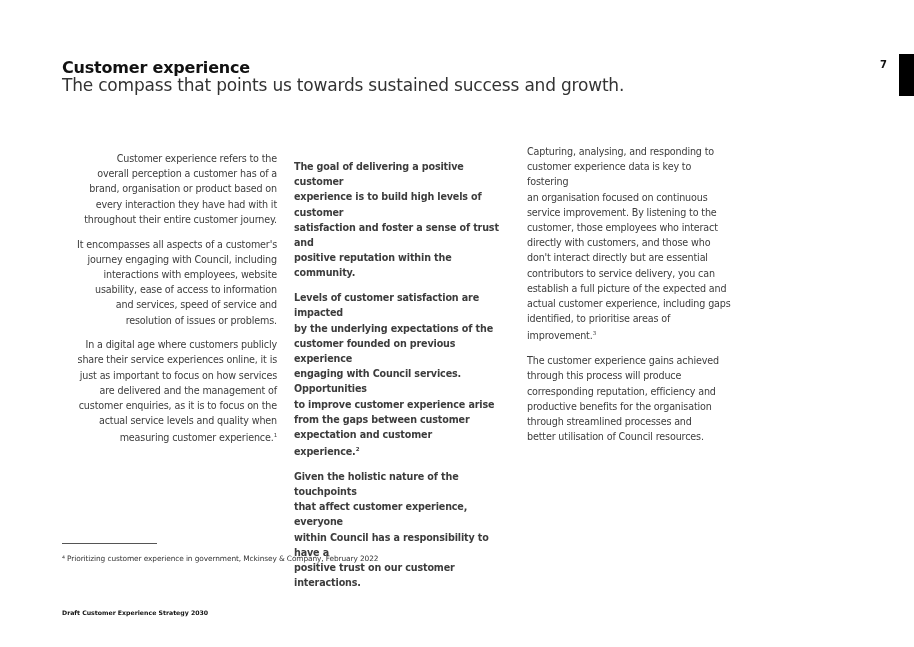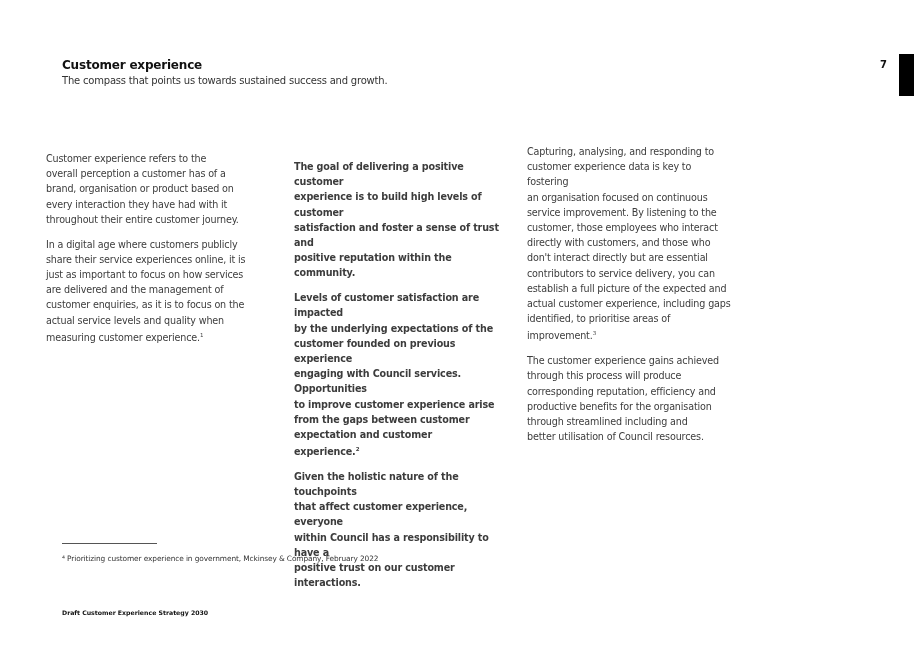--- a/index.html
+++ b/index.html
@@ -2,39 +2,39 @@
 <html><head>
 <meta charset="utf-8">
 <style>
   html, body { margin: 0; padding: 0; }
   body {
     width: 914px; height: 647px; background: #ffffff; position: relative; overflow: hidden;
     font-family: "DejaVu Sans", "Liberation Sans", sans-serif; color: #3a3a3a;
   }
   .heading {
     position: absolute; left: 62px; top: 58px;
-    font-size: 12px; font-weight: bold; color: #111; letter-spacing: -0.2px;
+    font-size: 16px; font-weight: bold; color: #111; letter-spacing: -0.2px;
   }
   .subheading {
     position: absolute; left: 62px; top: 75px;
-    font-size: 10px; color: #333; letter-spacing: -0.2px;
+    font-size: 17px; color: #333; letter-spacing: -0.2px;
   }
   .page-number {
     position: absolute; left: 880px; top: 59px; font-size: 10px; font-weight: bold; color: #111;
   }
   .page-tab {
     position: absolute; left: 899px; top: 54px; width: 15px; height: 42px; background: #000;
   }
   .col {
     position: absolute; width: 205px; font-size: 9.6px; line-height: 15.2px; color: #3c3c3c;
     letter-spacing: -0.15px;
   }
   .col p { margin: 0 0 9.5px 0; white-space: pre-line; }
   .col sup { font-size: 5.5px; vertical-align: 4px; }
-  .col1 { left: 46px; top: 151px; }
+  .col1 { left: 72px; top: 151px; text-align: right; }
   .col2 { left: 294px; top: 159px; font-weight: bold; }
   .col3 { left: 527px; top: 144px; }
   .rule {
     position: absolute; left: 62px; top: 543px; width: 95px; height: 0; border-top: 1px solid #555;
   }
   .footnotes {
     position: absolute; left: 62px; top: 553px; font-size: 7.4px; line-height: 11.8px; color: #333;
     letter-spacing: -0.1px;
   }
   .footnotes div { white-space: nowrap; }
@@ -50,20 +50,26 @@
 
 <div class="page-number">7</div>
 <div class="page-tab"></div>
 
 <div class="col col1">
   <p><span>Customer experience refers to the
 overall perception a customer has of a
 brand, organisation or product based on
 every interaction they have had with it
 throughout their entire customer journey.</span></p>
+  <p><span>It encompasses all aspects of a customer's
+journey engaging with Council, including
+interactions with employees, website
+usability, ease of access to information
+and services, speed of service and
+resolution of issues or problems.</span></p>
   <p><span>In a digital age where customers publicly
 share their service experiences online, it is
 just as important to focus on how services
 are delivered and the management of
 customer enquiries, as it is to focus on the
 actual service levels and quality when
 measuring customer experience.</span><sup>1</sup></p>
 </div>
 
 <div class="col col2">
@@ -93,21 +99,21 @@
 directly with customers, and those who
 don't interact directly but are essential
 contributors to service delivery, you can
 establish a full picture of the expected and
 actual customer experience, including gaps
 identified, to prioritise areas of improvement.</span><sup>3</sup></p>
   <p><span>The customer experience gains achieved
 through this process will produce
 corresponding reputation, efficiency and
 productive benefits for the organisation
-through streamlined including and
+through streamlined processes and
 better utilisation of Council resources.</span></p>
 </div>
 
 <div class="rule"></div>
 
 <div class="footnotes">
   <div>⁴ Prioritizing customer experience in government, Mckinsey &amp; Company, February 2022</div>
 </div>
 
 <div class="footer-title">Draft Customer Experience Strategy 2030</div>

